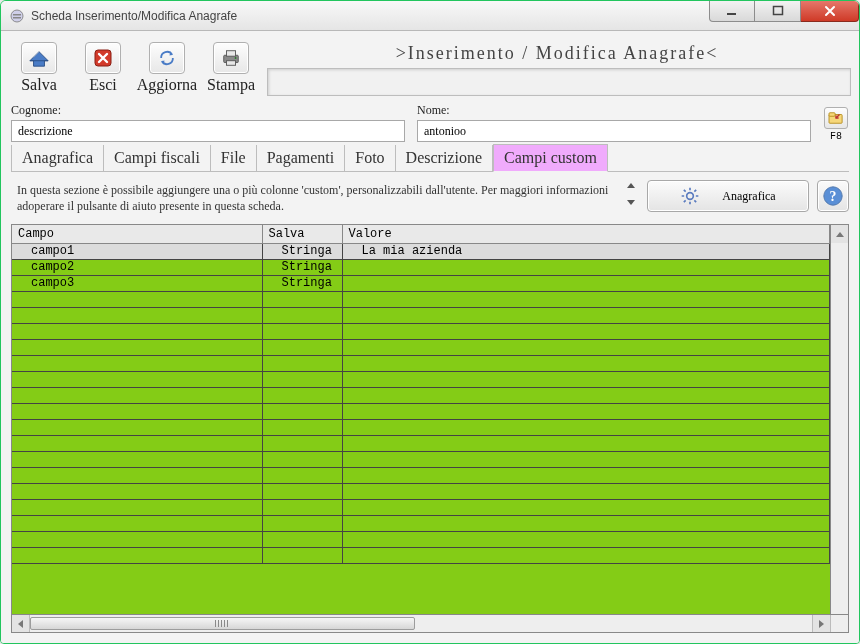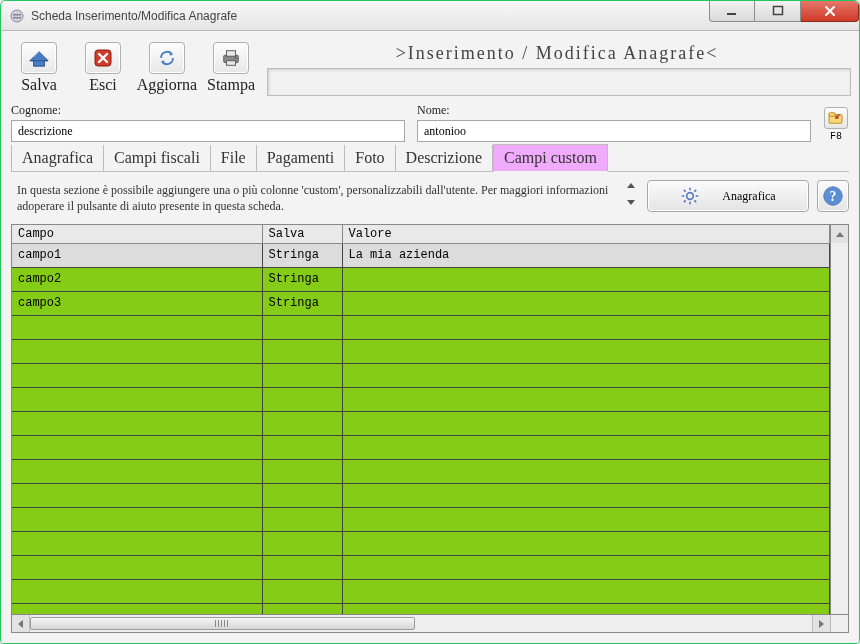--- a/index.html
+++ b/index.html
@@ -57,21 +57,21 @@
   .spin-down { border-top:5px solid #555; }
   .config-btn { width:162px; height:32px; border:1px solid #a8a8a8; border-radius:4px; background:linear-gradient(#fbfbfb,#e4e4e4); display:flex; align-items:center; justify-content:center; gap:22px; font-family:Georgia, serif; font-size:12px; box-shadow:inset 0 0 0 1px #fff; }
   .help-btn { width:32px; height:32px; border:1px solid #a8a8a8; border-radius:4px; background:linear-gradient(#fbfbfb,#e4e4e4); display:flex; align-items:center; justify-content:center; box-shadow:inset 0 0 0 1px #fff; }
 
   
   .grid-wrap { flex:1; display:flex; flex-direction:column; border:1px solid #888; background:#84cc16; overflow:hidden; }
   .grid-body { flex:1; display:flex; overflow:hidden; }
   table.grid { border-collapse:collapse; width:100%; table-layout:fixed; }
   table.grid th { background:#e9e9e9; border:1px solid #888; border-top:none; font-family:"Courier New", monospace; font-size:12px; font-weight:normal; text-align:left; padding:1px 6px; height:18px; }
   table.grid th:first-child, table.grid td.c0 { border-left:none; }
-  table.grid td { border:1px solid #444; font-family:"Courier New", monospace; font-size:12px; padding:0 6px; height:24px; white-space:nowrap; overflow:hidden; }
+  table.grid td { border:1px solid #444; font-family:"Courier New", monospace; font-size:12px; padding:0 19px; height:16px; white-space:nowrap; overflow:hidden; }
   table.grid tr.sel td { background:#dcdcdc; }
   .col-campo { width:250px; }
   .col-tipo { width:80px; }
   .vscroll { width:18px; background:#eee; border-left:1px solid #888; position:relative; }
   .vscroll .track-cap { width:100%; height:18px; background:#e3e3e3; }
   .hscroll { height:18px; background:#eee; border-top:1px solid #888; position:relative; display:flex; align-items:center; }
   .hscroll .cap { width:18px; height:100%; background:#e3e3e3; border-right:1px solid #bbb; }
   .hscroll .cap.r { border-right:none; border-left:1px solid #bbb; }
   .hscroll .thumb { position:absolute; left:18px; top:2px; height:13px; width:46%; background:linear-gradient(#f6f6f6,#d6d6d6); border:1px solid #9c9c9c; border-radius:2px; display:flex; align-items:center; justify-content:center; }
   .hscroll .grip { width:14px; height:7px; background:repeating-linear-gradient(90deg,#8a8a8a 0 1px, transparent 1px 3px); }

